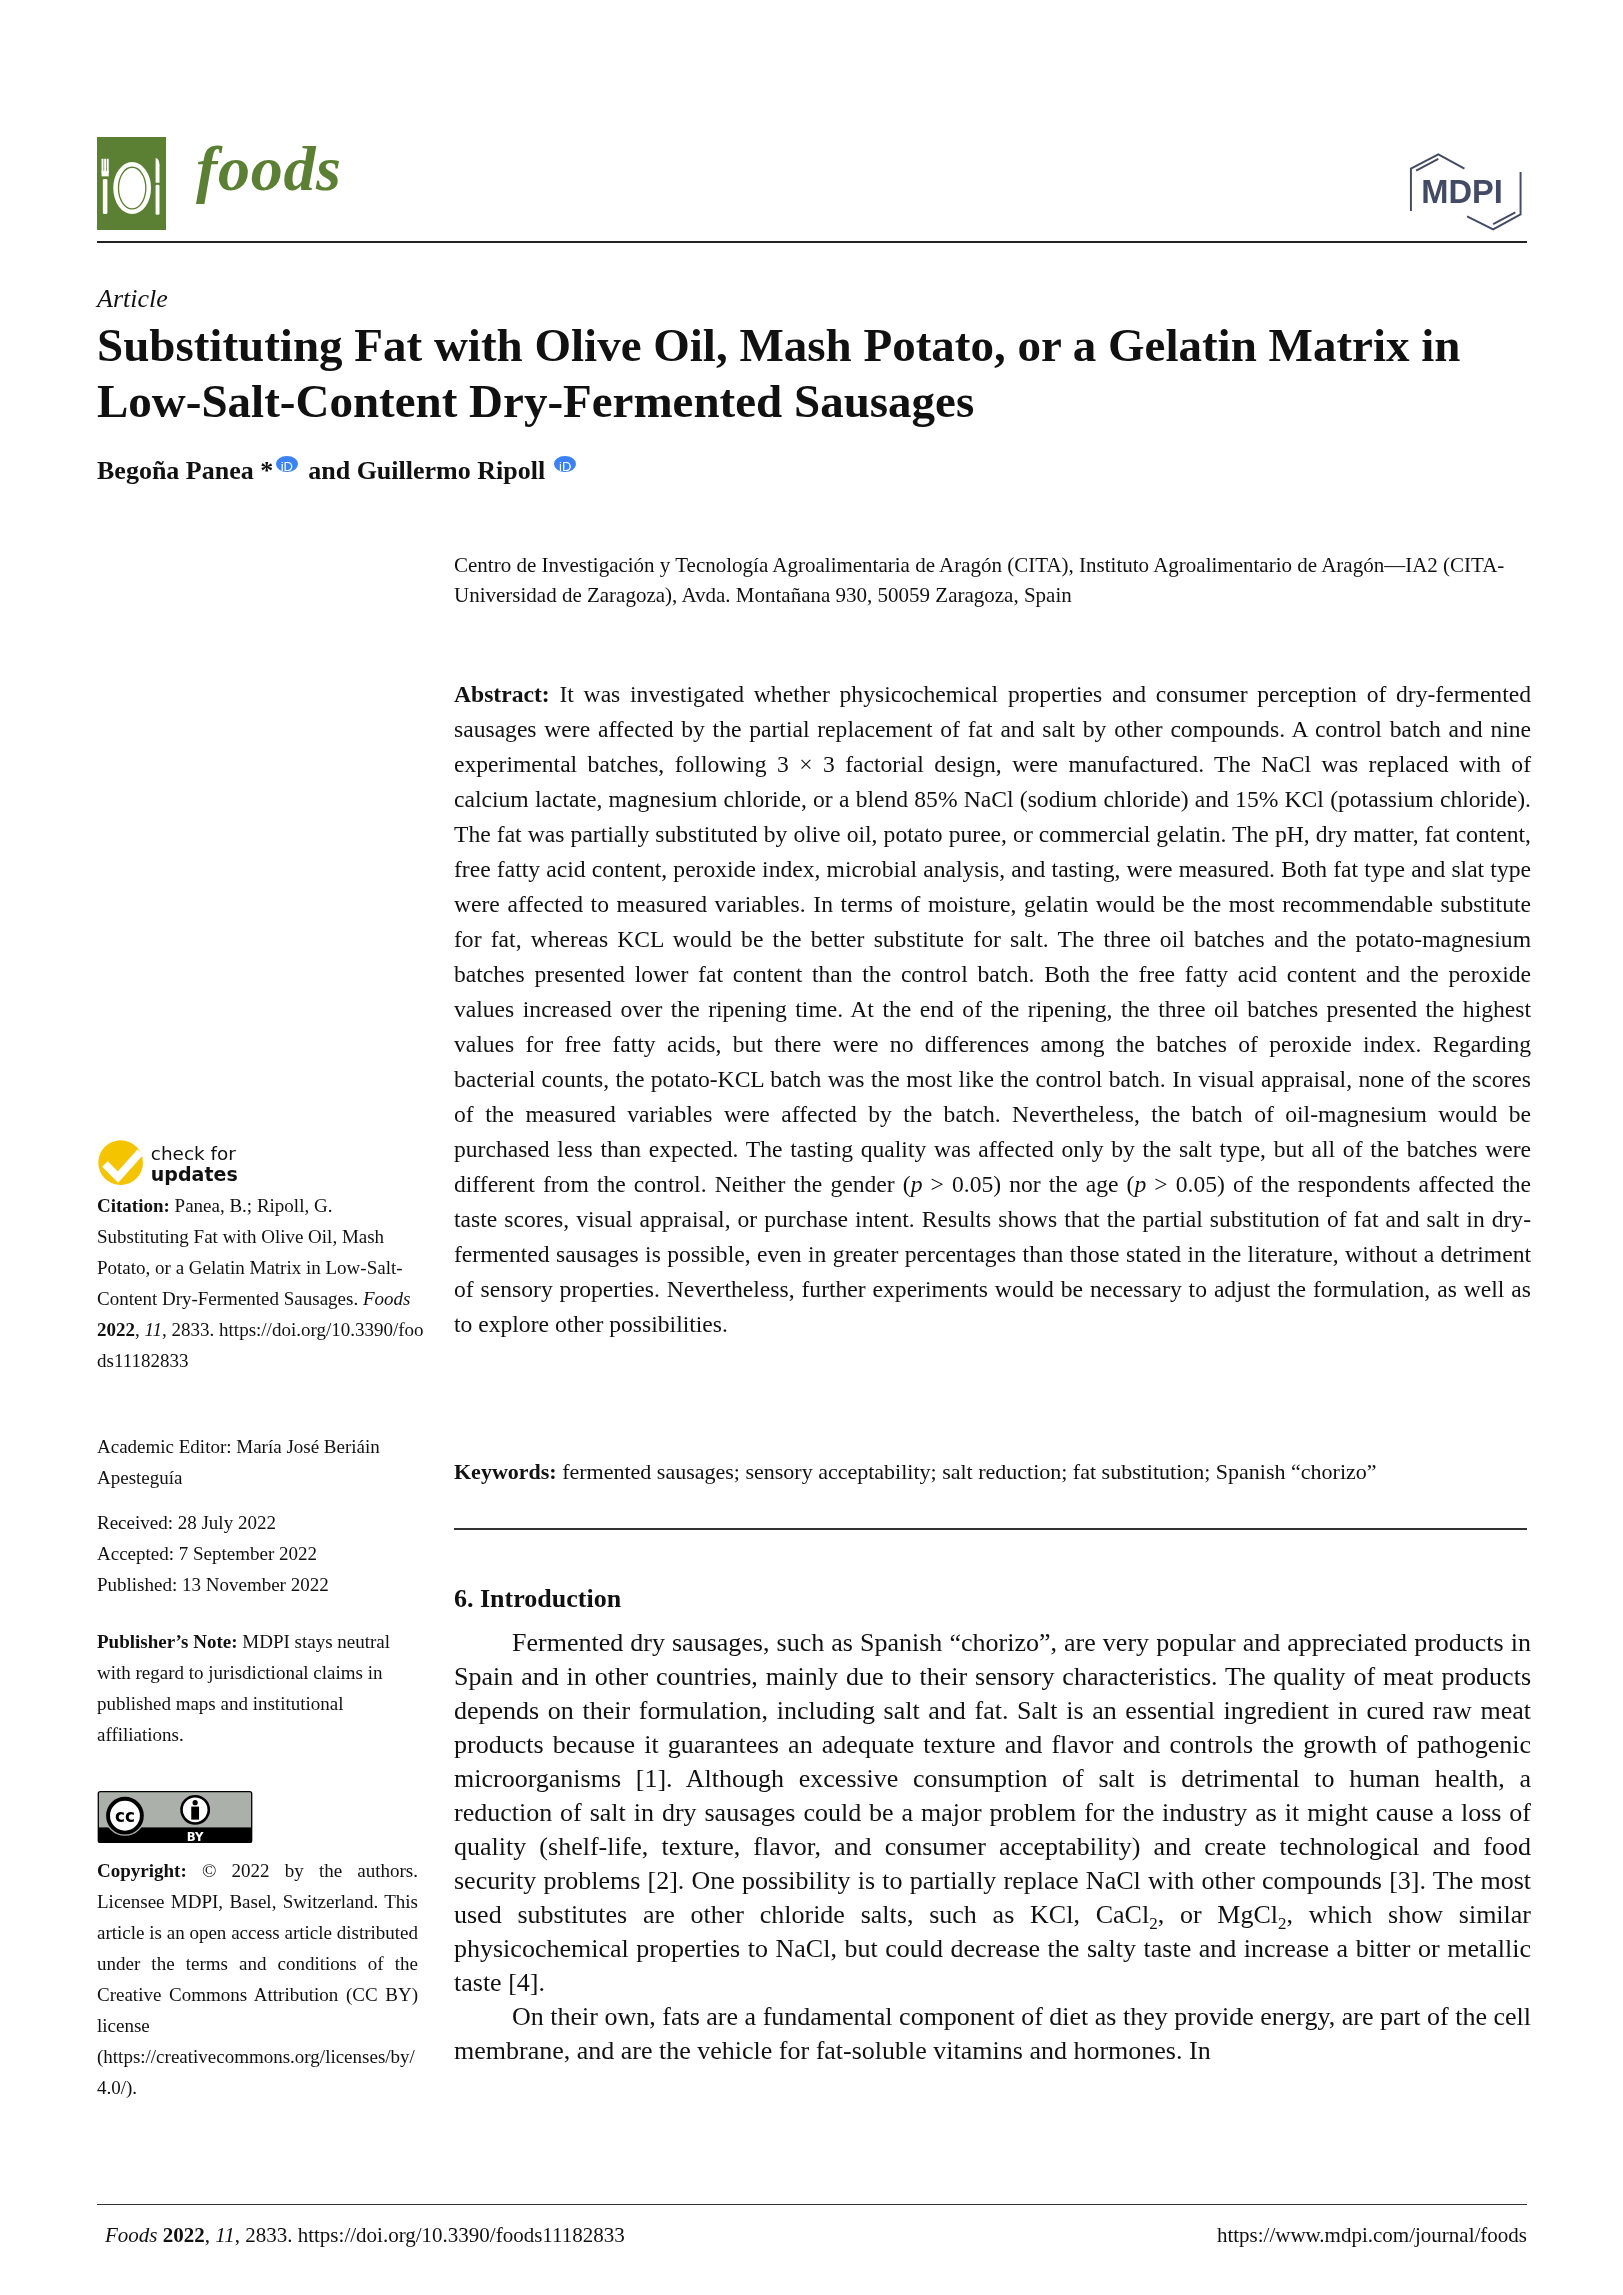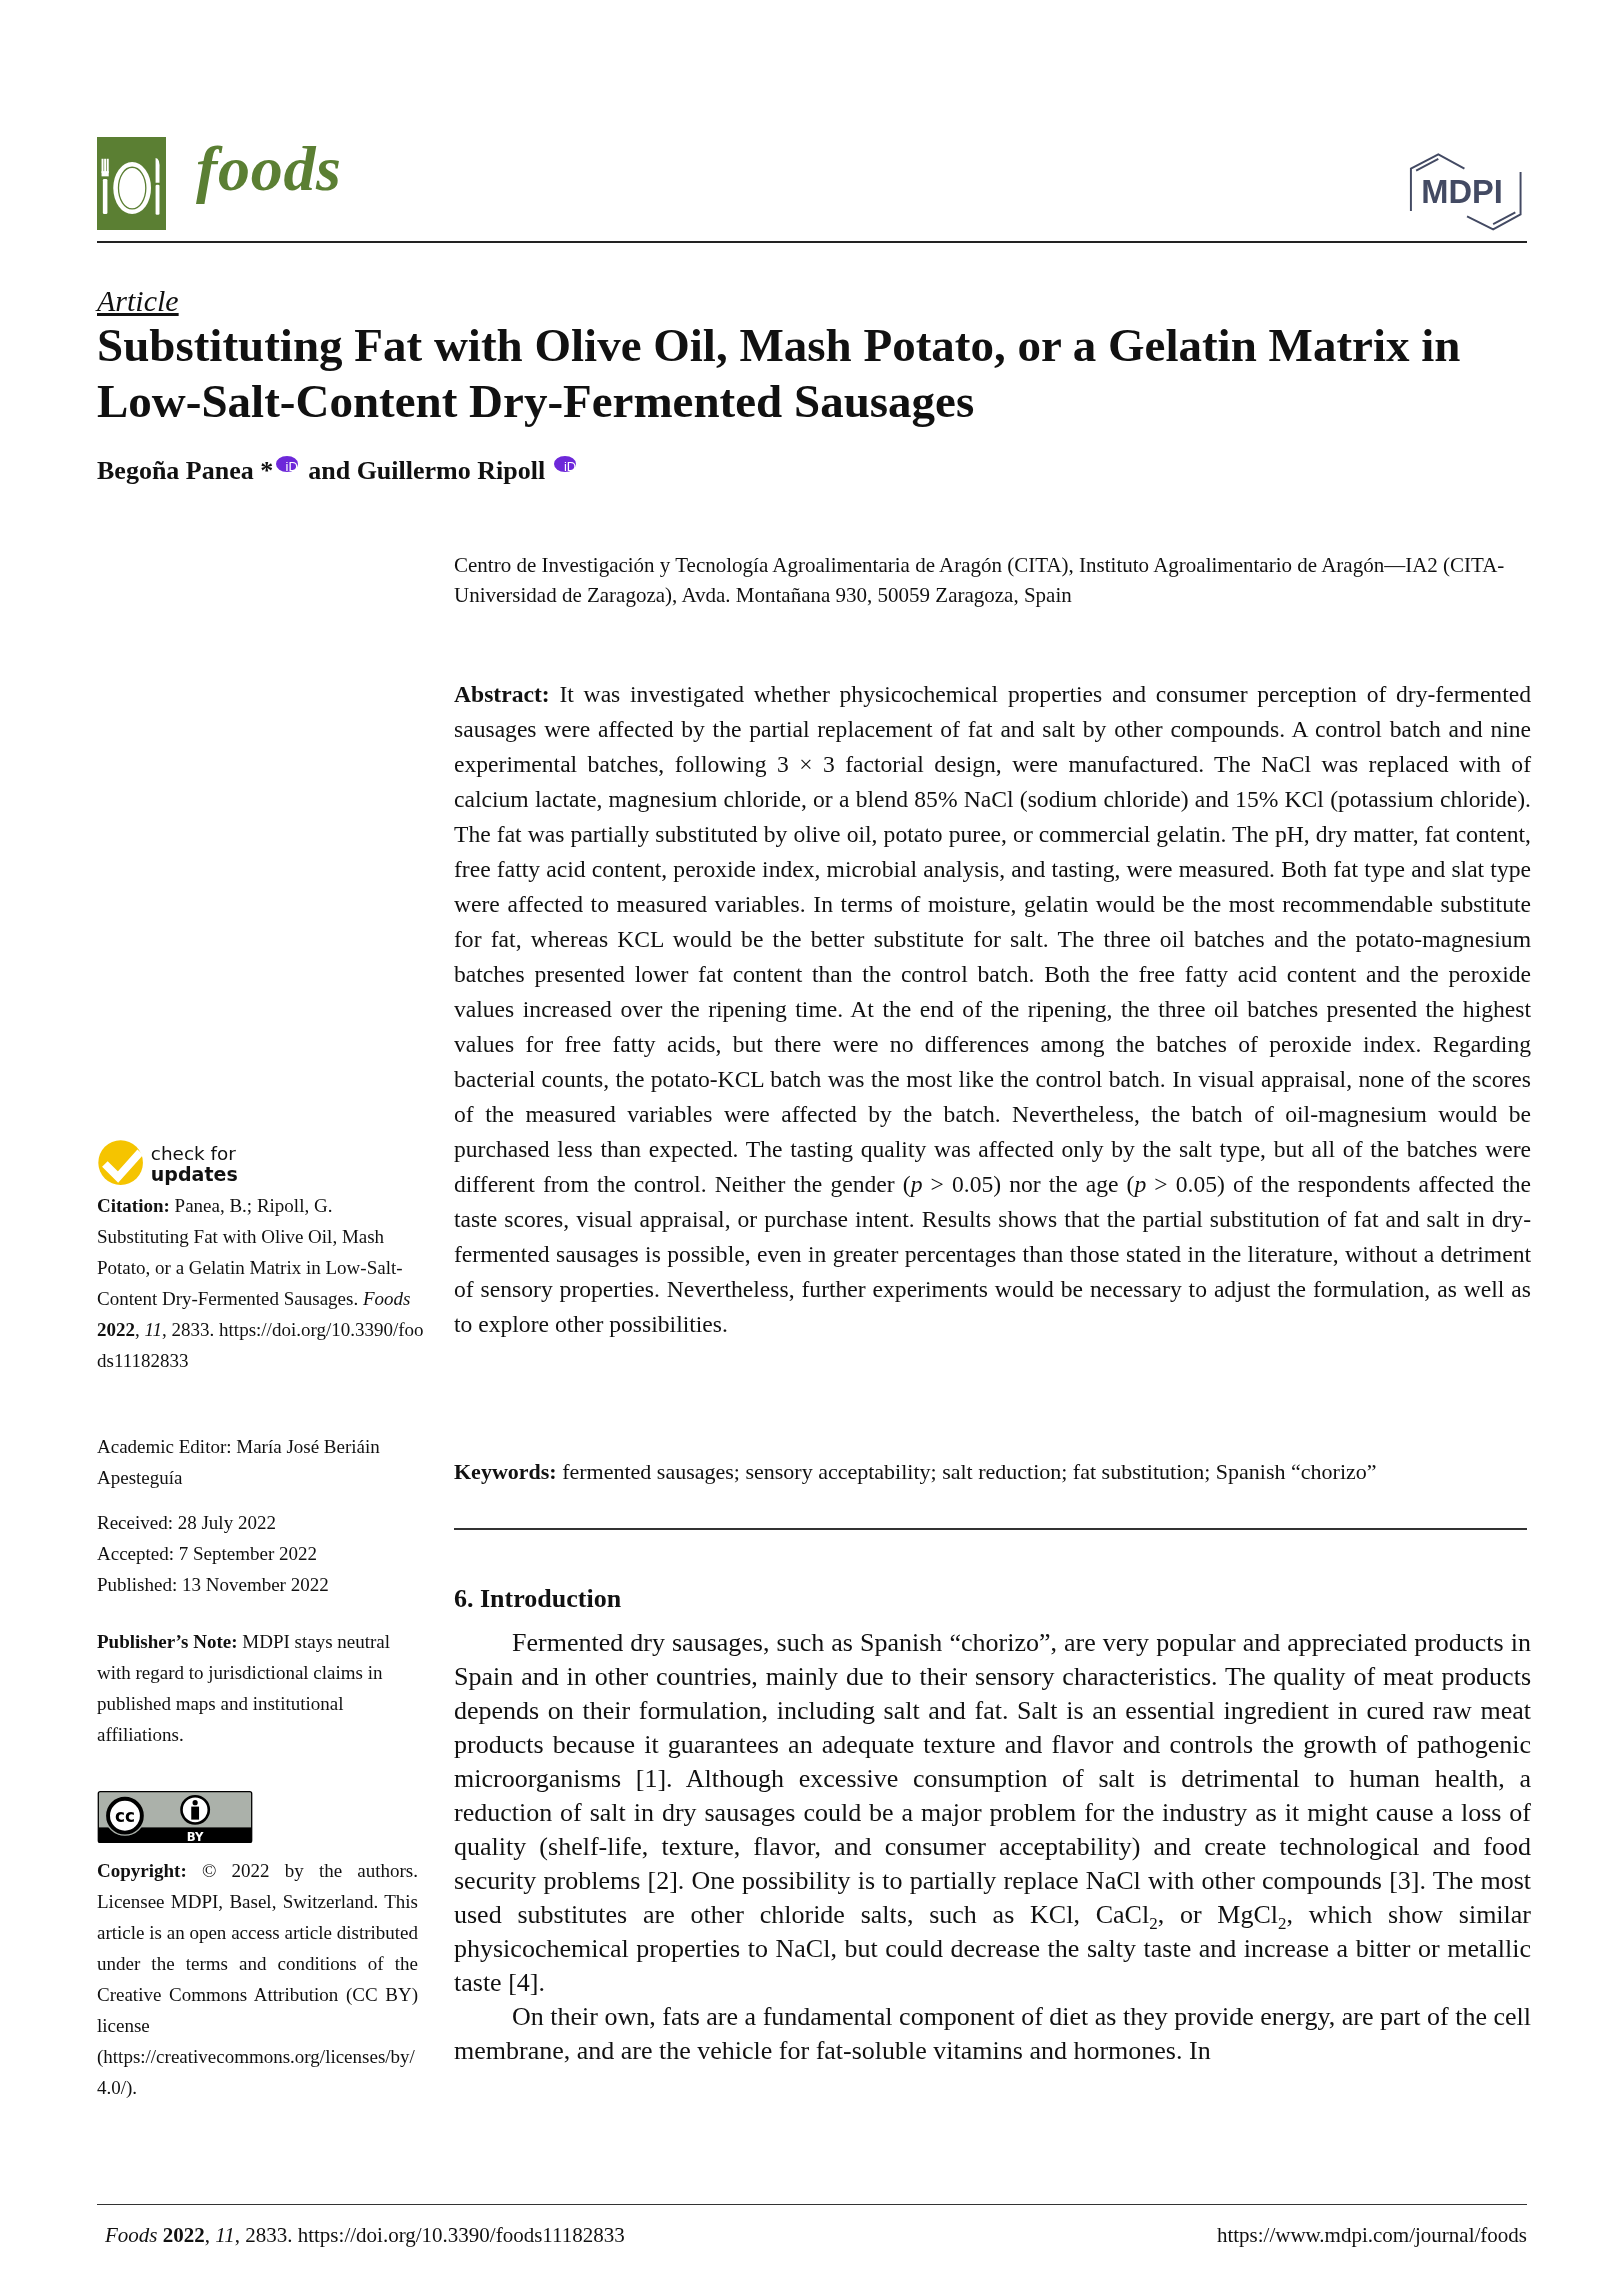--- a/index.html
+++ b/index.html
@@ -8,24 +8,24 @@
     font-family: "Liberation Serif", "DejaVu Serif", serif; color: #111;
   }
   .abs { position: absolute; }
 
   
   #logo-box { left: 97px; top: 137px; width: 69px; height: 93px; background: #5b7f33; }
   #journal-name { left: 196px; top: 137px; font-size: 64px; font-style: italic; font-weight: bold; color: #5b7f33; line-height: 1; letter-spacing: 0.7px; }
   #mdpi-logo { left: 1407px; top: 152px; width: 124px; height: 79px; }
   #header-rule { left: 97px; top: 241px; width: 1430px; height: 2px; background: #222; }
 
-  #article-type { left: 97px; top: 284px; font-size: 30px; font-style: italic; text-decoration: underline; }
+  #article-type { left: 97px; top: 284px; font-size: 26px; font-style: italic; }
   #title { left: 97px; top: 317px; width: 1375px; font-size: 47px; font-weight: bold; line-height: 56px; }
   #authors { left: 97px; top: 456px; font-size: 26px; font-weight: bold; white-space: nowrap; }
-  .orcid { display: inline-block; width: 22px; height: 16px; border-radius: 50%; background: #6d28d9; color: #fff; font-size: 13px; font-family: "Liberation Sans", sans-serif; font-weight: normal; text-align: right; line-height: 22px; vertical-align: 7.9px; margin: 0 3.9px 0 2.6px; }
+  .orcid { display: inline-block; width: 22px; height: 16px; border-radius: 50%; background: #3b82f6; color: #fff; font-size: 13px; font-family: "Liberation Sans", sans-serif; font-weight: normal; text-align: center; line-height: 22px; vertical-align: 7.9px; margin: 0 3.9px 0 2.6px; }
 
   
   #affiliation { left: 454px; top: 551px; width: 1073px; font-size: 21px; line-height: 29.5px; }
 
   
   #abstract { left: 454px; top: 677px; width: 1077px; font-size: 23.6px; line-height: 35px; text-align: justify; }
   #keywords { left: 454px; top: 1454px; width: 1077px; font-size: 22px; line-height: 35px; }
   #abstract-rule { left: 454px; top: 1528px; width: 1073px; height: 2px; background: #333; }
 
   

